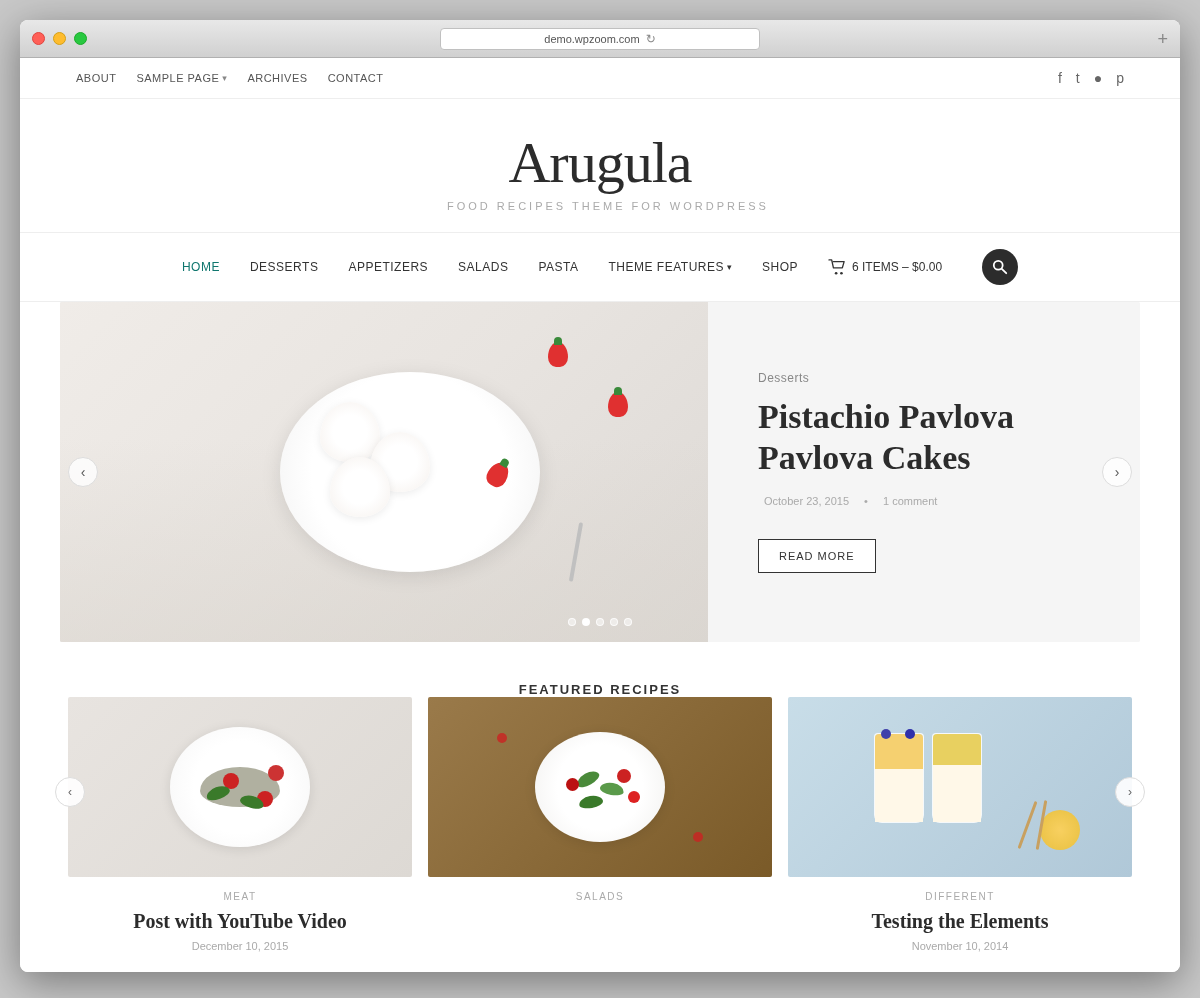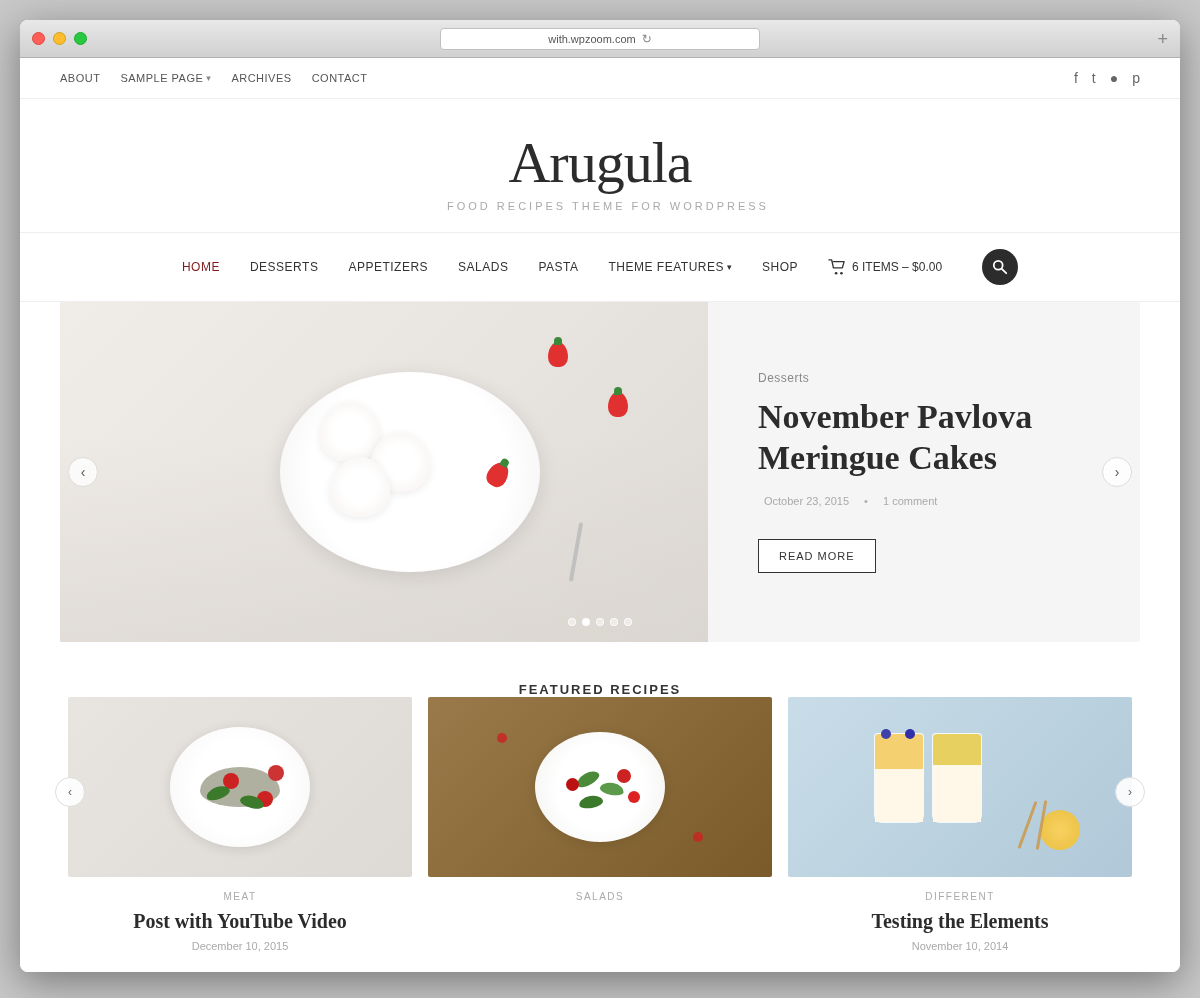--- a/index.html
+++ b/index.html
@@ -80,21 +80,21 @@
     
     .site-content {
       background: #fff;
     }
 
     
     .top-bar {
       display: flex;
       justify-content: space-between;
       align-items: center;
-      padding: 12px 40px;
+      padding: 12px 56px;
       border-bottom: 1px solid #eee;
     }
 
     .top-nav {
       display: flex;
       gap: 20px;
       align-items: center;
     }
 
     .top-nav a {
@@ -166,21 +166,21 @@
 
     .main-nav a {
       font-size: 12px;
       color: #333;
       text-decoration: none;
       letter-spacing: 0.5px;
       text-transform: uppercase;
     }
 
     .main-nav a.active {
-      color: #7f1d1d;
+      color: #0f766e;
     }
 
     .main-nav .has-dropdown {
       display: flex;
       align-items: center;
       gap: 3px;
     }
 
     .main-nav .has-dropdown::after {
       content: '▾';
@@ -521,21 +521,21 @@
 
 <div class="mac-window">
 
   <div class="mac-titlebar">
     <div class="mac-buttons">
       <div class="mac-btn close"></div>
       <div class="mac-btn minimize"></div>
       <div class="mac-btn maximize"></div>
     </div>
     <div class="mac-url-bar">
-      <span>with.wpzoom.com</span>
+      <span>demo.wpzoom.com</span>
       <span class="mac-url-reload">↻</span>
     </div>
     <div class="mac-plus">+</div>
   </div>
 
   <div class="site-content">
 
     <div class="top-bar">
       <nav class="top-nav">
         <a href="#">ABOUT</a>
@@ -597,21 +597,21 @@
           </div>
 
           <div class="strawberry" style="position:absolute;top:40px;right:140px;"></div>
           <div class="strawberry" style="position:absolute;top:90px;right:80px;"></div>
           <div class="strawberry" style="position:absolute;top:160px;right:200px;transform:rotate(30deg);"></div>
         </div>
       </div>
 
       <div class="hero-content">
         <div class="hero-category">Desserts</div>
-        <h1 class="hero-title">November Pavlova Meringue Cakes</h1>
+        <h1 class="hero-title">Pistachio Pavlova Pavlova Cakes</h1>
         <div class="hero-meta">
           <span>October 23, 2015</span>
           <span>•</span>
           <span>1 comment</span>
         </div>
         <a href="#" class="read-more-btn">READ MORE</a>
       </div>
 
       <div class="slider-arrow next">›</div>
 

